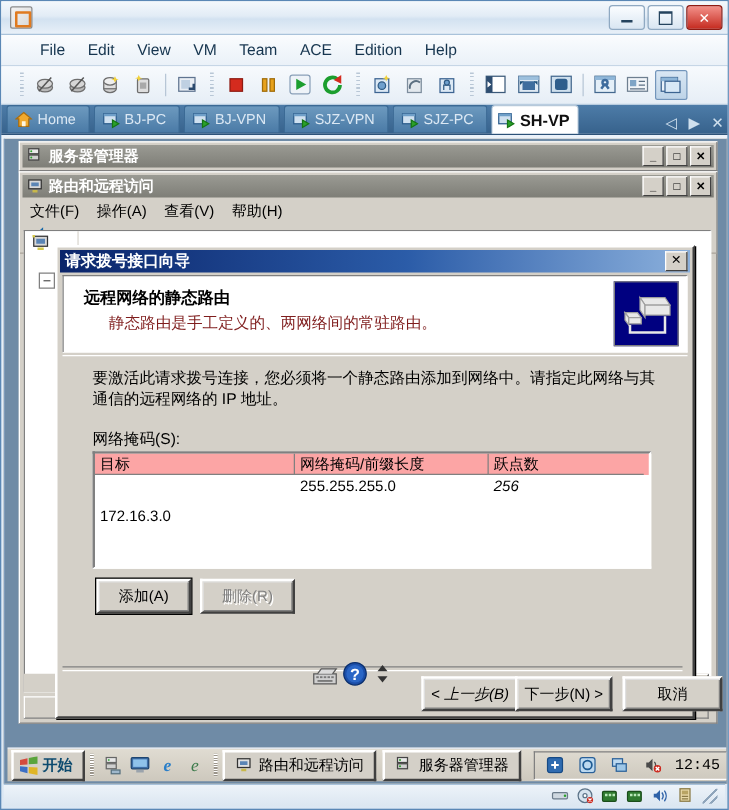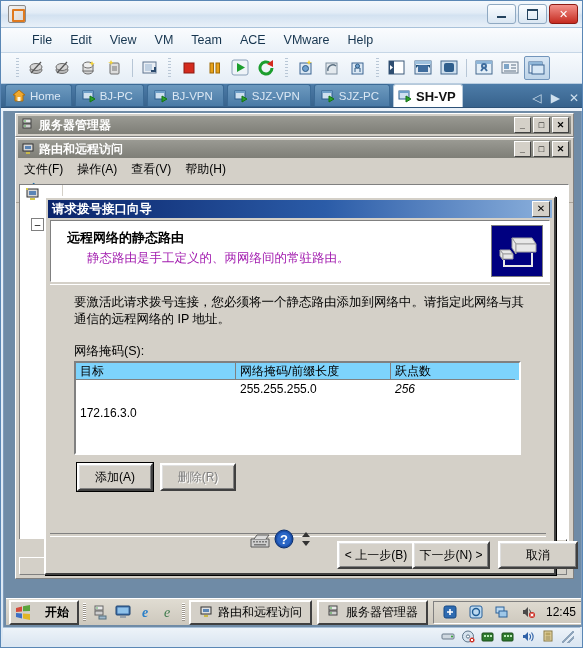--- a/index.html
+++ b/index.html
@@ -167,89 +167,89 @@
     display:flex;align-items:center;justify-content:center;
     font-size:10px;font-weight:bold;color:#000;line-height:1;
   }
   #wizard-header{
     margin:2px 4px 0 4px;height:60px;background:#fff;
     border:1px solid;border-color:#808080 #fff #fff #808080;
     display:flex;align-items:flex-start;
   }
   #wizard-header-text{flex:1;padding:8px 6px 0 16px;}
   #wh-title{font-size:13px;font-weight:bold;color:#000;}
-  #wh-sub{font-size:12.5px;color:#a21caf;margin-top:3px;padding-left:20px;}
+  #wh-sub{font-size:12.5px;color:#7f1d1d;margin-top:3px;padding-left:20px;}
   #wh-icon{
     width:50px;height:50px;margin:4px 6px 0 0;flex:none;
     background:#000080;border:1px solid #7f7f7f;
   }
   #wizard-headersep{height:1px;margin:2px 4px 0 4px;background:#fff;}
   #wizard-body{position:absolute;left:0;top:88px;width:504px;height:247px;}
   #wz-para{
     position:absolute;left:28px;top:8px;width:450px;
     font-size:12.5px;color:#000;line-height:17px;
   }
   #wz-label{position:absolute;left:28px;top:57px;font-size:12.5px;color:#000;}
   #wz-list{
     position:absolute;left:28px;top:75px;width:443px;height:90px;
     background:#fff;border:2px solid;
     border-color:#808080 #fff #fff #808080;
     font-size:12px;
   }
-  #wz-list-head{display:flex;height:17px;background:#7dd3fc;}
+  #wz-list-head{display:flex;height:17px;background:#fca5a5;}
   .lh{
     border-right:1px solid #808080;border-bottom:1px solid #808080;
     padding-left:4px;display:flex;align-items:center;font-size:12px;color:#000;
     box-sizing:border-box;height:17px;
   }
   .lc{padding-left:4px;display:flex;align-items:center;font-size:12px;color:#000;
     font-family:"Liberation Sans",sans-serif;box-sizing:border-box;height:18px;}
   .listrow{display:flex;height:18px;}
   .btn95{
     background:#d4d0c8;border:2px solid;
     border-color:#ffffff #404040 #404040 #ffffff;
     font-size:12px;color:#000;display:flex;align-items:center;justify-content:center;
     font-family:"Liberation Sans",sans-serif;white-space:nowrap;
     box-shadow:inset 1px 1px 0 #dfdfdf, inset -1px -1px 0 #808080;
   }
   .btn95.disabled{color:#808080;text-shadow:1px 1px 0 #fff;}
   .btn95.default{border:2px solid;border-color:#ffffff #404040 #404040 #ffffff;outline:1px solid #000;}
   #wz-add{position:absolute;left:31px;top:177px;width:72px;height:24px;}
   #wz-del{position:absolute;left:114px;top:177px;width:72px;height:24px;}
   #wizard-footer{position:absolute;left:0;bottom:6px;width:504px;height:26px;}
-  #wz-back{position:absolute;left:291px;top:0;width:74px;height:24px;}
+  #wz-back{position:absolute;left:291px;top:0;width:74px;height:24px;font-style:italic;}
   #wz-next{position:absolute;left:366px;top:0;width:74px;height:24px;}
   #wz-cancel{position:absolute;left:452px;top:0;width:76px;height:24px;}
   #wizard-footsep{position:absolute;left:4px;bottom:36px;width:496px;height:2px;
     border-top:1px solid #808080;border-bottom:1px solid #fff;}
 
   
   #taskbar{
     position:absolute;left:2px;bottom:2px;width:573px;height:26px;
     background:linear-gradient(180deg,#e0dcd2,#cdc8bd);
     border-top:1px solid #fff;display:flex;align-items:center;padding:0 3px;
   }
   #start-btn{
-    height:21px;display:flex;align-items:center;gap:14px;padding:0 8px 0 4px;
+    height:21px;display:flex;align-items:center;gap:3px;padding:0 8px 0 4px;
     background:#d4d0c8;border:2px solid;border-color:#fff #404040 #404040 #fff;
-    font-size:12px;font-weight:bold;color:#000000;
+    font-size:12px;font-weight:bold;color:#0c4a6e;
   }
   .tb-divider{width:3px;height:18px;margin:0 4px;
     background:repeating-linear-gradient(180deg,#fff 0 1px,#9a948a 1px 2px);}
   .qlicon{width:18px;height:18px;margin:0 2px;display:flex;align-items:center;justify-content:center;}
   .taskbtn{
     height:21px;display:flex;align-items:center;gap:5px;padding:0 8px;
     background:#d4d0c8;border:2px solid;border-color:#fff #404040 #404040 #fff;
     font-size:12px;color:#000;margin-right:5px;white-space:nowrap;
   }
   #tray{
     margin-left:auto;height:21px;display:flex;align-items:center;gap:4px;padding:0 5px;
     border:1px solid;border-color:#808080 #fff #fff #808080;
   }
-  #tray-time{font-size:12px;color:#000;margin-left:3px;}
+  #tray-time{font-size:12px;color:#000;margin-left:3px;font-family:Liberation Mono, monospace;}
 
   
   #vm-statusbar{
     position:absolute;left:2px;bottom:2px;width:577px;height:18px;
     background:linear-gradient(180deg,#edf3f9,#dbe6f1);
     border-top:1px solid #a9c2da;
     display:flex;align-items:center;justify-content:flex-end;gap:5px;padding-right:6px;
     box-sizing:border-box;
   }
   #vm-statusbar .si{width:15px;height:13px;display:flex;align-items:center;justify-content:center;}
@@ -278,21 +278,21 @@
     </div>
   </div>
 
   <div id="vm-menubar">
     <div class="mi">File</div>
     <div class="mi">Edit</div>
     <div class="mi">View</div>
     <div class="mi">VM</div>
     <div class="mi">Team</div>
     <div class="mi">ACE</div>
-    <div class="mi">VMware</div>
+    <div class="mi">Edition</div>
     <div class="mi">Help</div>
   </div>
 
   <div id="vm-toolbar">
     <div class="tb-grip"></div>
     <div class="tbi">
         <svg width="18" height="18">
           <ellipse cx="8" cy="11" rx="6" ry="3.5" fill="#b9b9b9" stroke="#6e6e6e"></ellipse>
           <ellipse cx="8" cy="8" rx="6" ry="3.5" fill="#d6d6d6" stroke="#6e6e6e"></ellipse>
           <line x1="3" y1="14" x2="13" y2="3" stroke="#555" stroke-width="1.2"></line>

